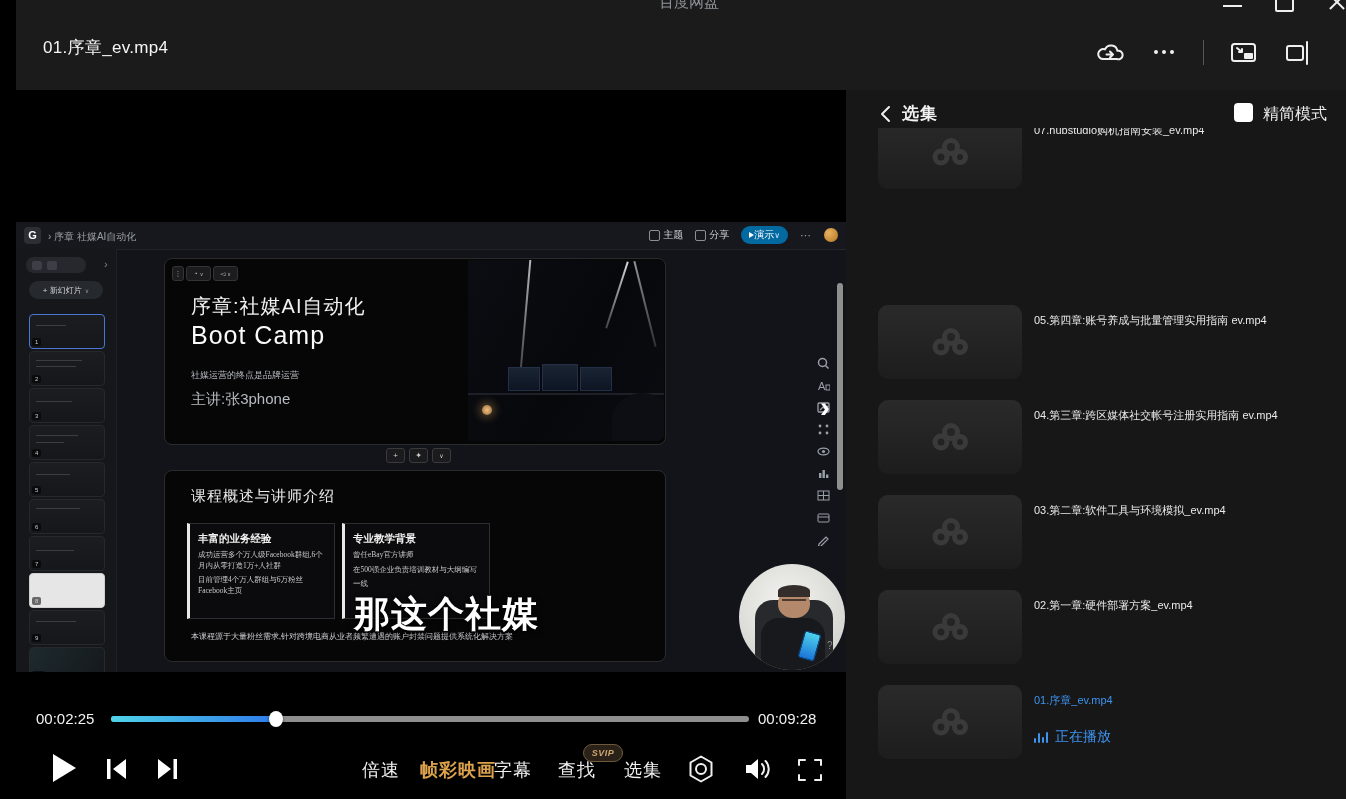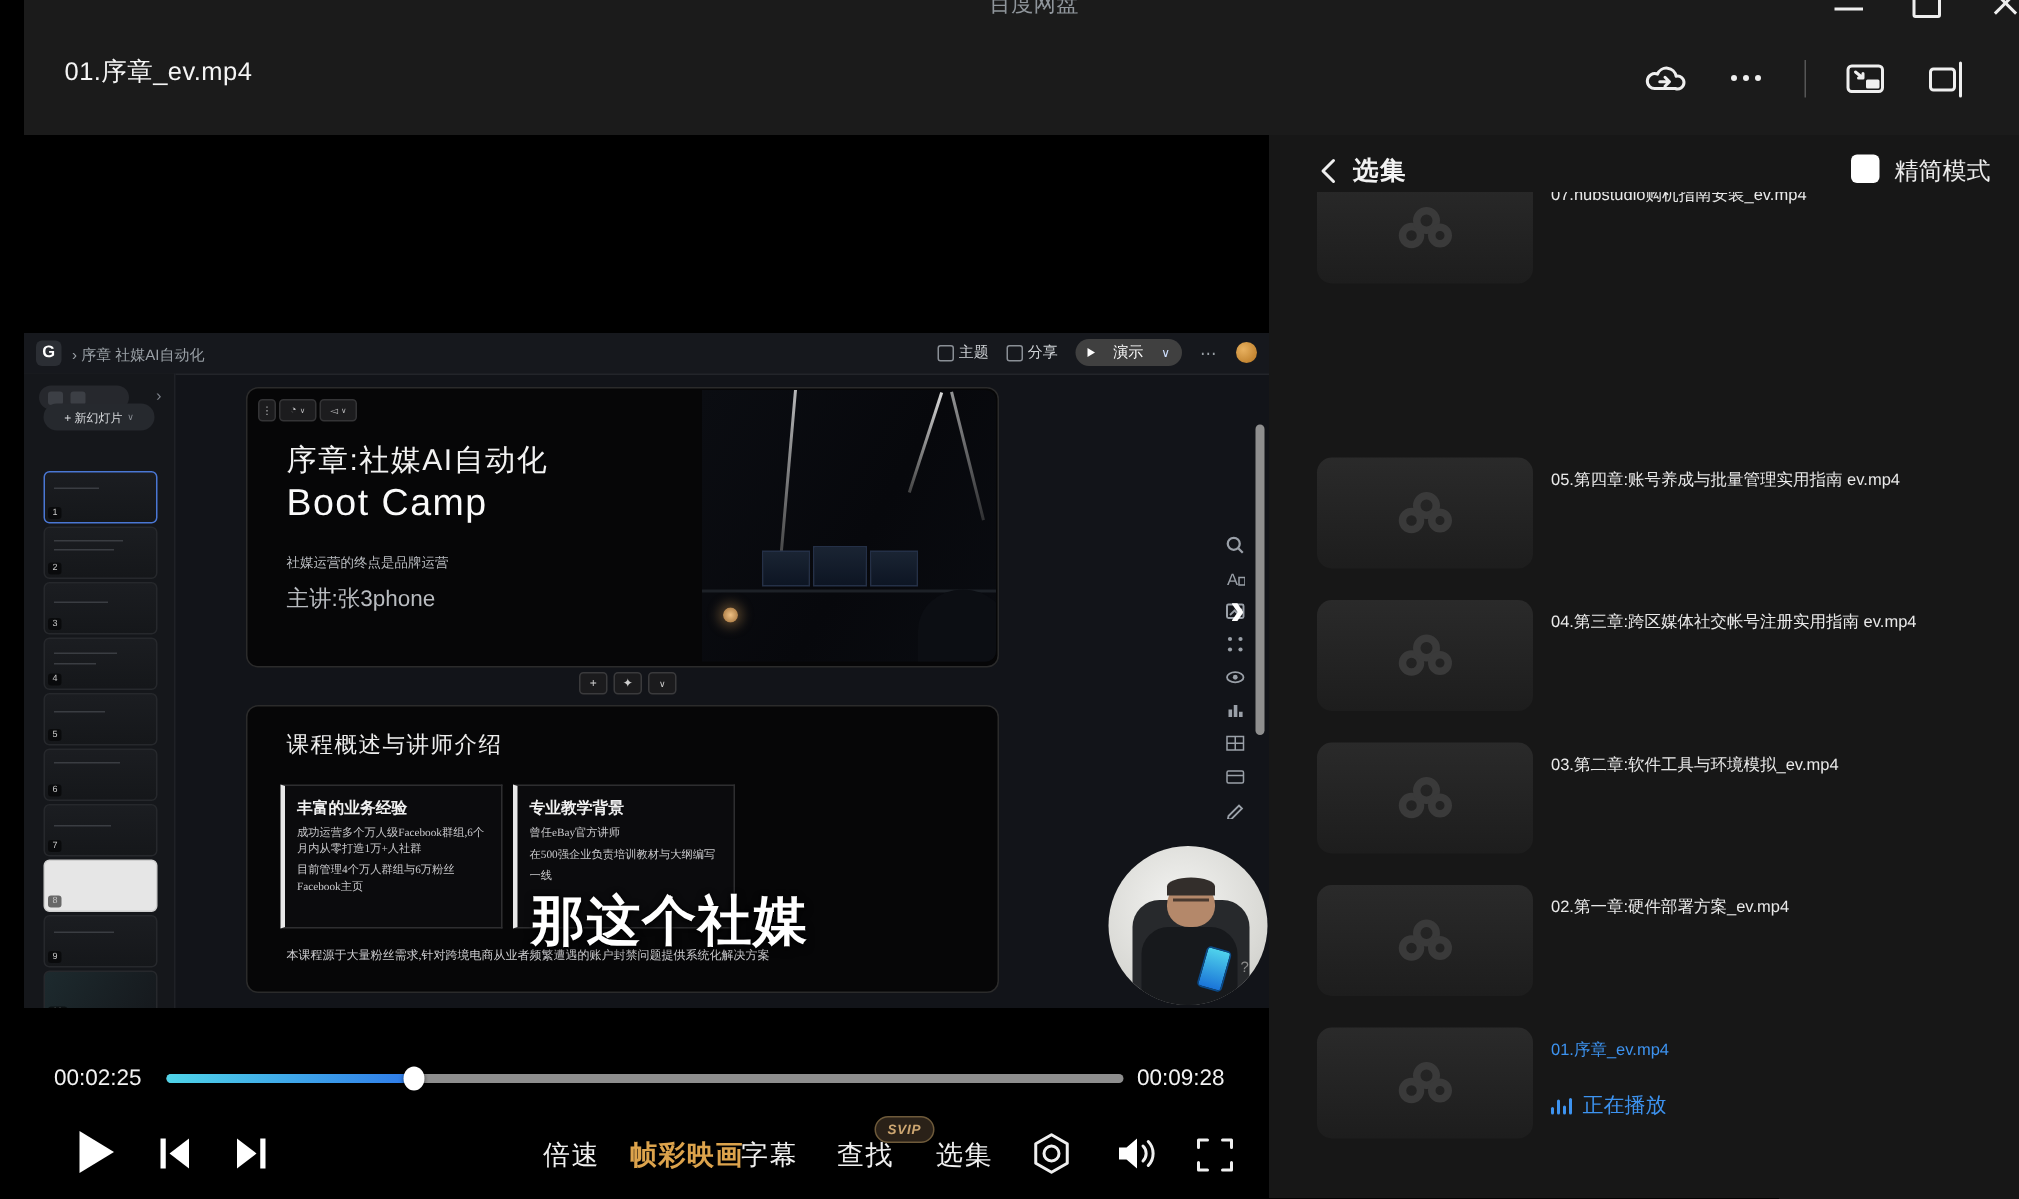--- a/index.html
+++ b/index.html
@@ -26,33 +26,33 @@
 
   
   .gamma{position:absolute;left:0;top:132px;width:830px;height:450px;background:#121419;overflow:hidden;}
   .g-topbar{position:absolute;left:0;top:0;width:830px;height:27px;background:#16181d;border-bottom:1px solid #23252a;}
   .g-logo{position:absolute;left:8px;top:5px;width:17px;height:17px;border-radius:4px;background:#2b2e34;
           color:#fff;font-size:11px;font-weight:bold;text-align:center;line-height:17px;}
   .g-crumb{position:absolute;left:32px;top:8px;font-size:10px;color:#9aa0a6;}
   .g-right{position:absolute;right:8px;top:4px;display:flex;align-items:center;gap:12px;}
   .g-txtbtn{font-size:10px;color:#cfd2d6;display:flex;align-items:center;gap:3px;}
   .g-mini{width:9px;height:9px;border:1px solid #8a8f96;border-radius:2px;display:inline-block;}
-  .g-present{background:#404040;border-radius:9px;height:18px;display:flex;align-items:center;gap:12px;
+  .g-present{background:#0369a1;border-radius:9px;height:18px;display:flex;align-items:center;gap:0;
              padding:0 8px;color:#fff;font-size:10px;}
   .g-present .tri{width:0;height:0;border-left:5px solid #fff;border-top:3px solid transparent;border-bottom:3px solid transparent;}
   .g-present .car{font-size:8px;color:#cfe0ff;}
   .g-avatar{width:14px;height:14px;border-radius:50%;background:radial-gradient(circle at 35% 35%,#e8b160,#b5741f);}
   .g-dots{color:#9aa0a6;font-size:11px;letter-spacing:1px;}
 
   .g-side{position:absolute;left:0;top:27px;width:100px;height:423px;background:#15171b;border-right:1px solid #1f2126;}
   .g-pill{position:absolute;left:10px;top:8px;width:54px;height:16px;background:#26282d;border-radius:8px;
           display:flex;align-items:center;gap:5px;padding-left:6px;}
   .g-pill b{width:10px;height:9px;background:#3c3f45;border-radius:2px;}
   .g-side-chev{position:absolute;left:88px;top:9px;color:#7d828a;font-size:11px;}
-  .g-newslide{position:absolute;left:13px;top:20px;width:74px;height:18px;background:#26292e;border-radius:9px;
+  .g-newslide{position:absolute;left:13px;top:32px;width:74px;height:18px;background:#26292e;border-radius:9px;
               color:#d5d7da;font-size:8px;display:flex;align-items:center;justify-content:center;gap:3px;}
   .g-thumb{position:absolute;left:13px;width:74px;height:33px;border-radius:4px;background:linear-gradient(180deg,#1b1d21,#15171a);
            border:1px solid #26282c;}
   .g-thumb .num{position:absolute;left:2px;bottom:2px;background:rgba(0,0,0,.55);color:#c9c9c9;font-size:6px;
                 padding:0 3px;border-radius:2px;line-height:8px;}
   .g-thumb.sel{border:1px solid #4a77d4;}
   .g-thumb.white{background:#e6e6e6;border-color:#cfcfcf;}
   .g-thumb .mini-line{position:absolute;left:6px;height:1px;background:#3a3d42;}
 
   .slide-card{position:absolute;left:148px;width:500px;background:#060607;border:1px solid #2b2b2b;border-radius:8px;}

